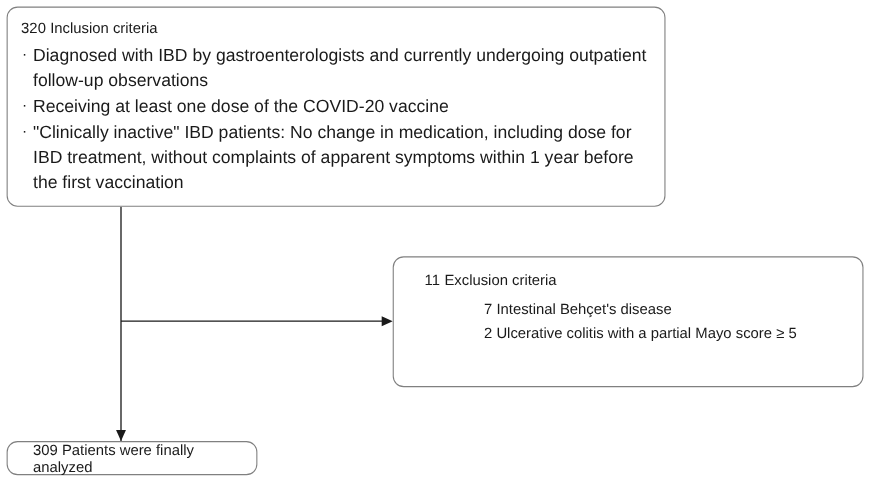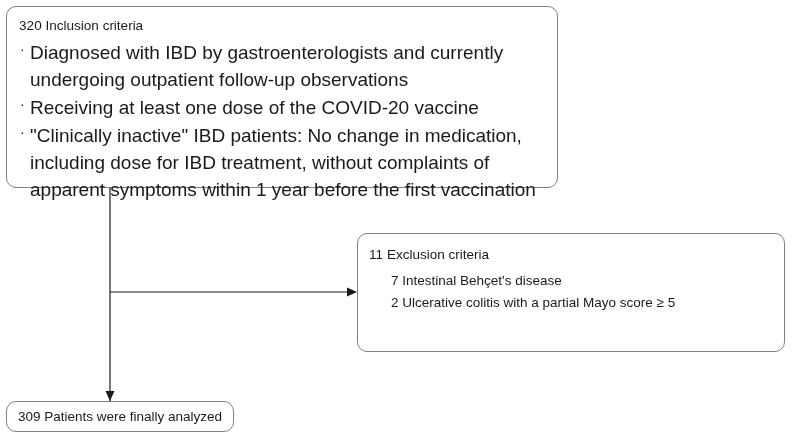--- a/index.html
+++ b/index.html
@@ -23,39 +23,39 @@
     position: absolute;
     box-sizing: border-box;
     border: 1px solid #808080;
     border-radius: 10px;
     background: #ffffff;
   }
 
   .inclusion-box {
     left: 6px;
     top: 6px;
-    width: 552px;
+    width: 599px;
     height: 182px;
     padding: 10px 14px 8px 12px;
   }
 
   .exclusion-box {
     left: 357px;
     top: 233px;
     width: 428px;
     height: 119px;
-    padding: 12px 14px 8px 11px;
+    padding: 12px 14px 8px 28px;
   }
 
   .final-box {
     left: 6px;
     top: 401px;
     width: 228px;
     height: 31px;
-    padding: 0;
+    padding: 12px;
     display: flex;
     align-items: center;
     border-radius: 10px;
   }
 
   .head-line {
     font-size: 13.5px;
     line-height: 1.35;
     white-space: nowrap;
   }
@@ -63,21 +63,21 @@
     letter-spacing: 0.1px;
   }
 
   ul.criteria {
     list-style: none;
     margin: 5px 0 0 0;
     padding: 0;
   }
   ul.criteria li {
     position: relative;
-    font-size: 19px;
+    font-size: 16px;
     line-height: 1.42;
     padding-left: 11px;
     margin-bottom: 1px;
   }
   ul.criteria li::before {
     content: "·";
     position: absolute;
     left: 1px;
     top: -0.5px;
     font-size: 14px;
@@ -85,20 +85,21 @@
 
   ul.exclusion-list {
     list-style: none;
     margin: 6px 0 0 0;
     padding: 0 0 0 22px;
   }
   ul.exclusion-list li {
     font-size: 13.5px;
     line-height: 1.62;
     white-space: nowrap;
+    margin-left: 32px;
   }
 
   .final-label {
     font-size: 13.5px;
     padding-left: 11px;
   }
 
   svg.connectors {
     position: absolute;
     left: 0;

